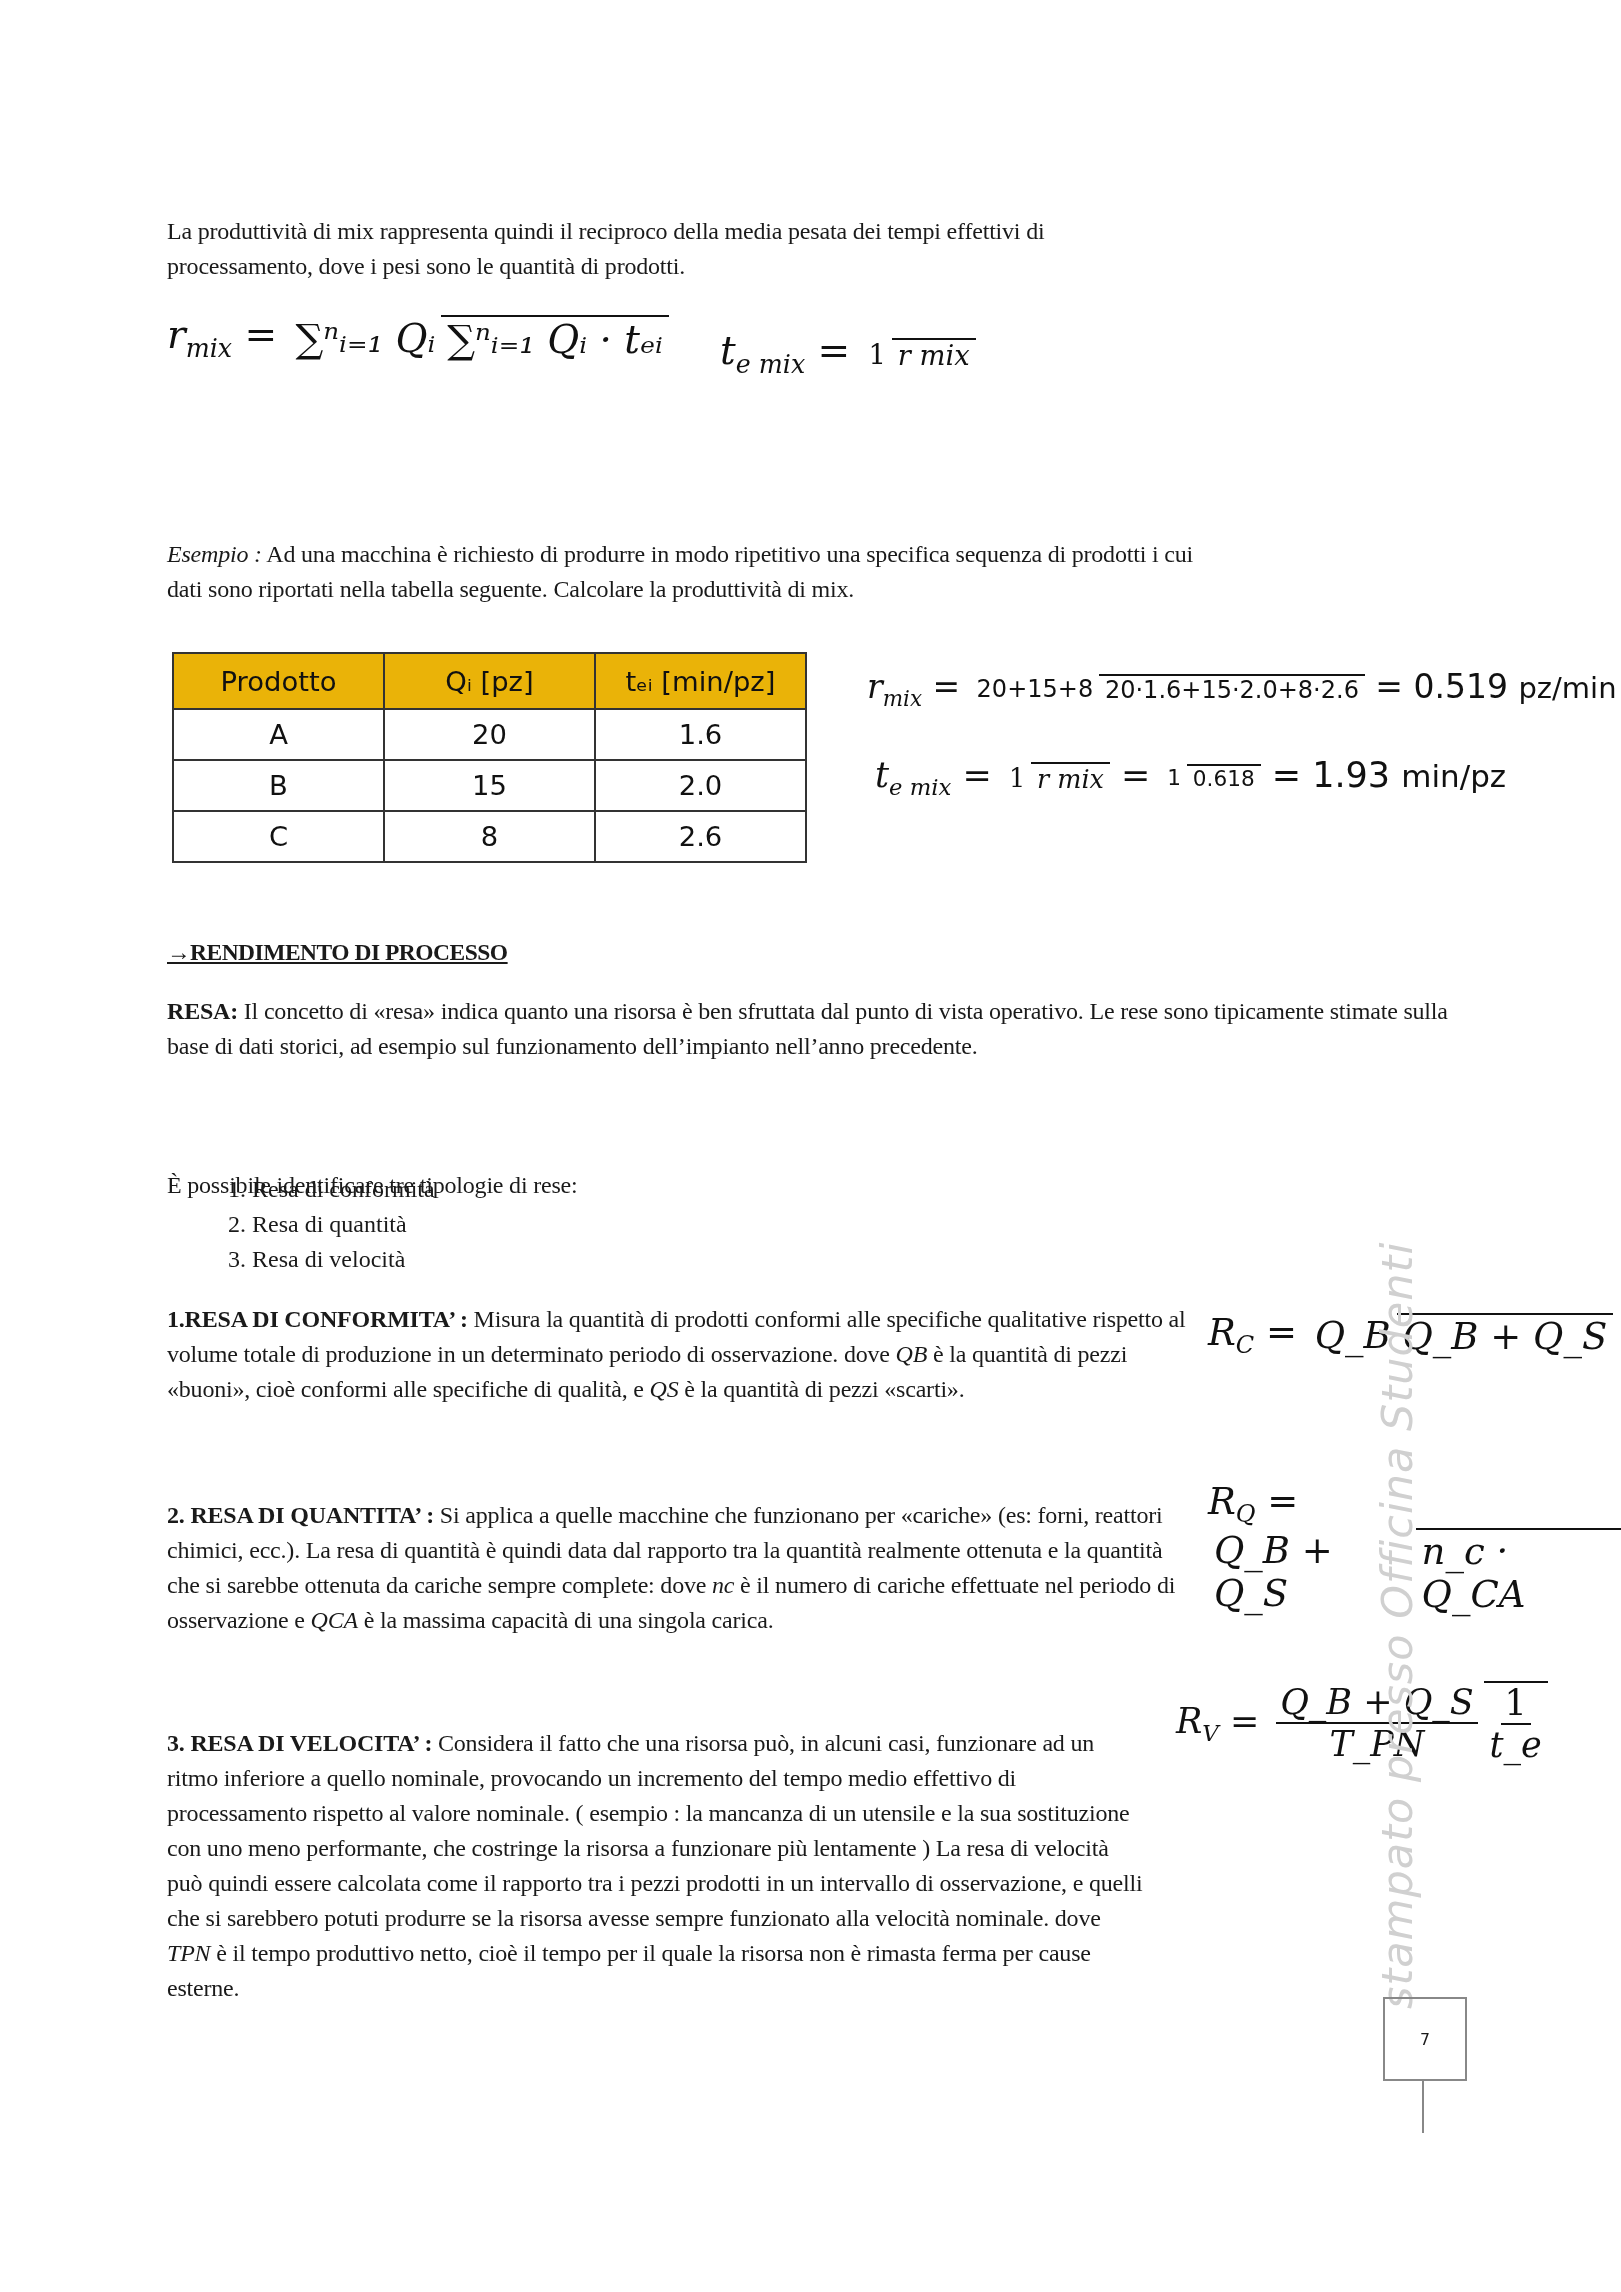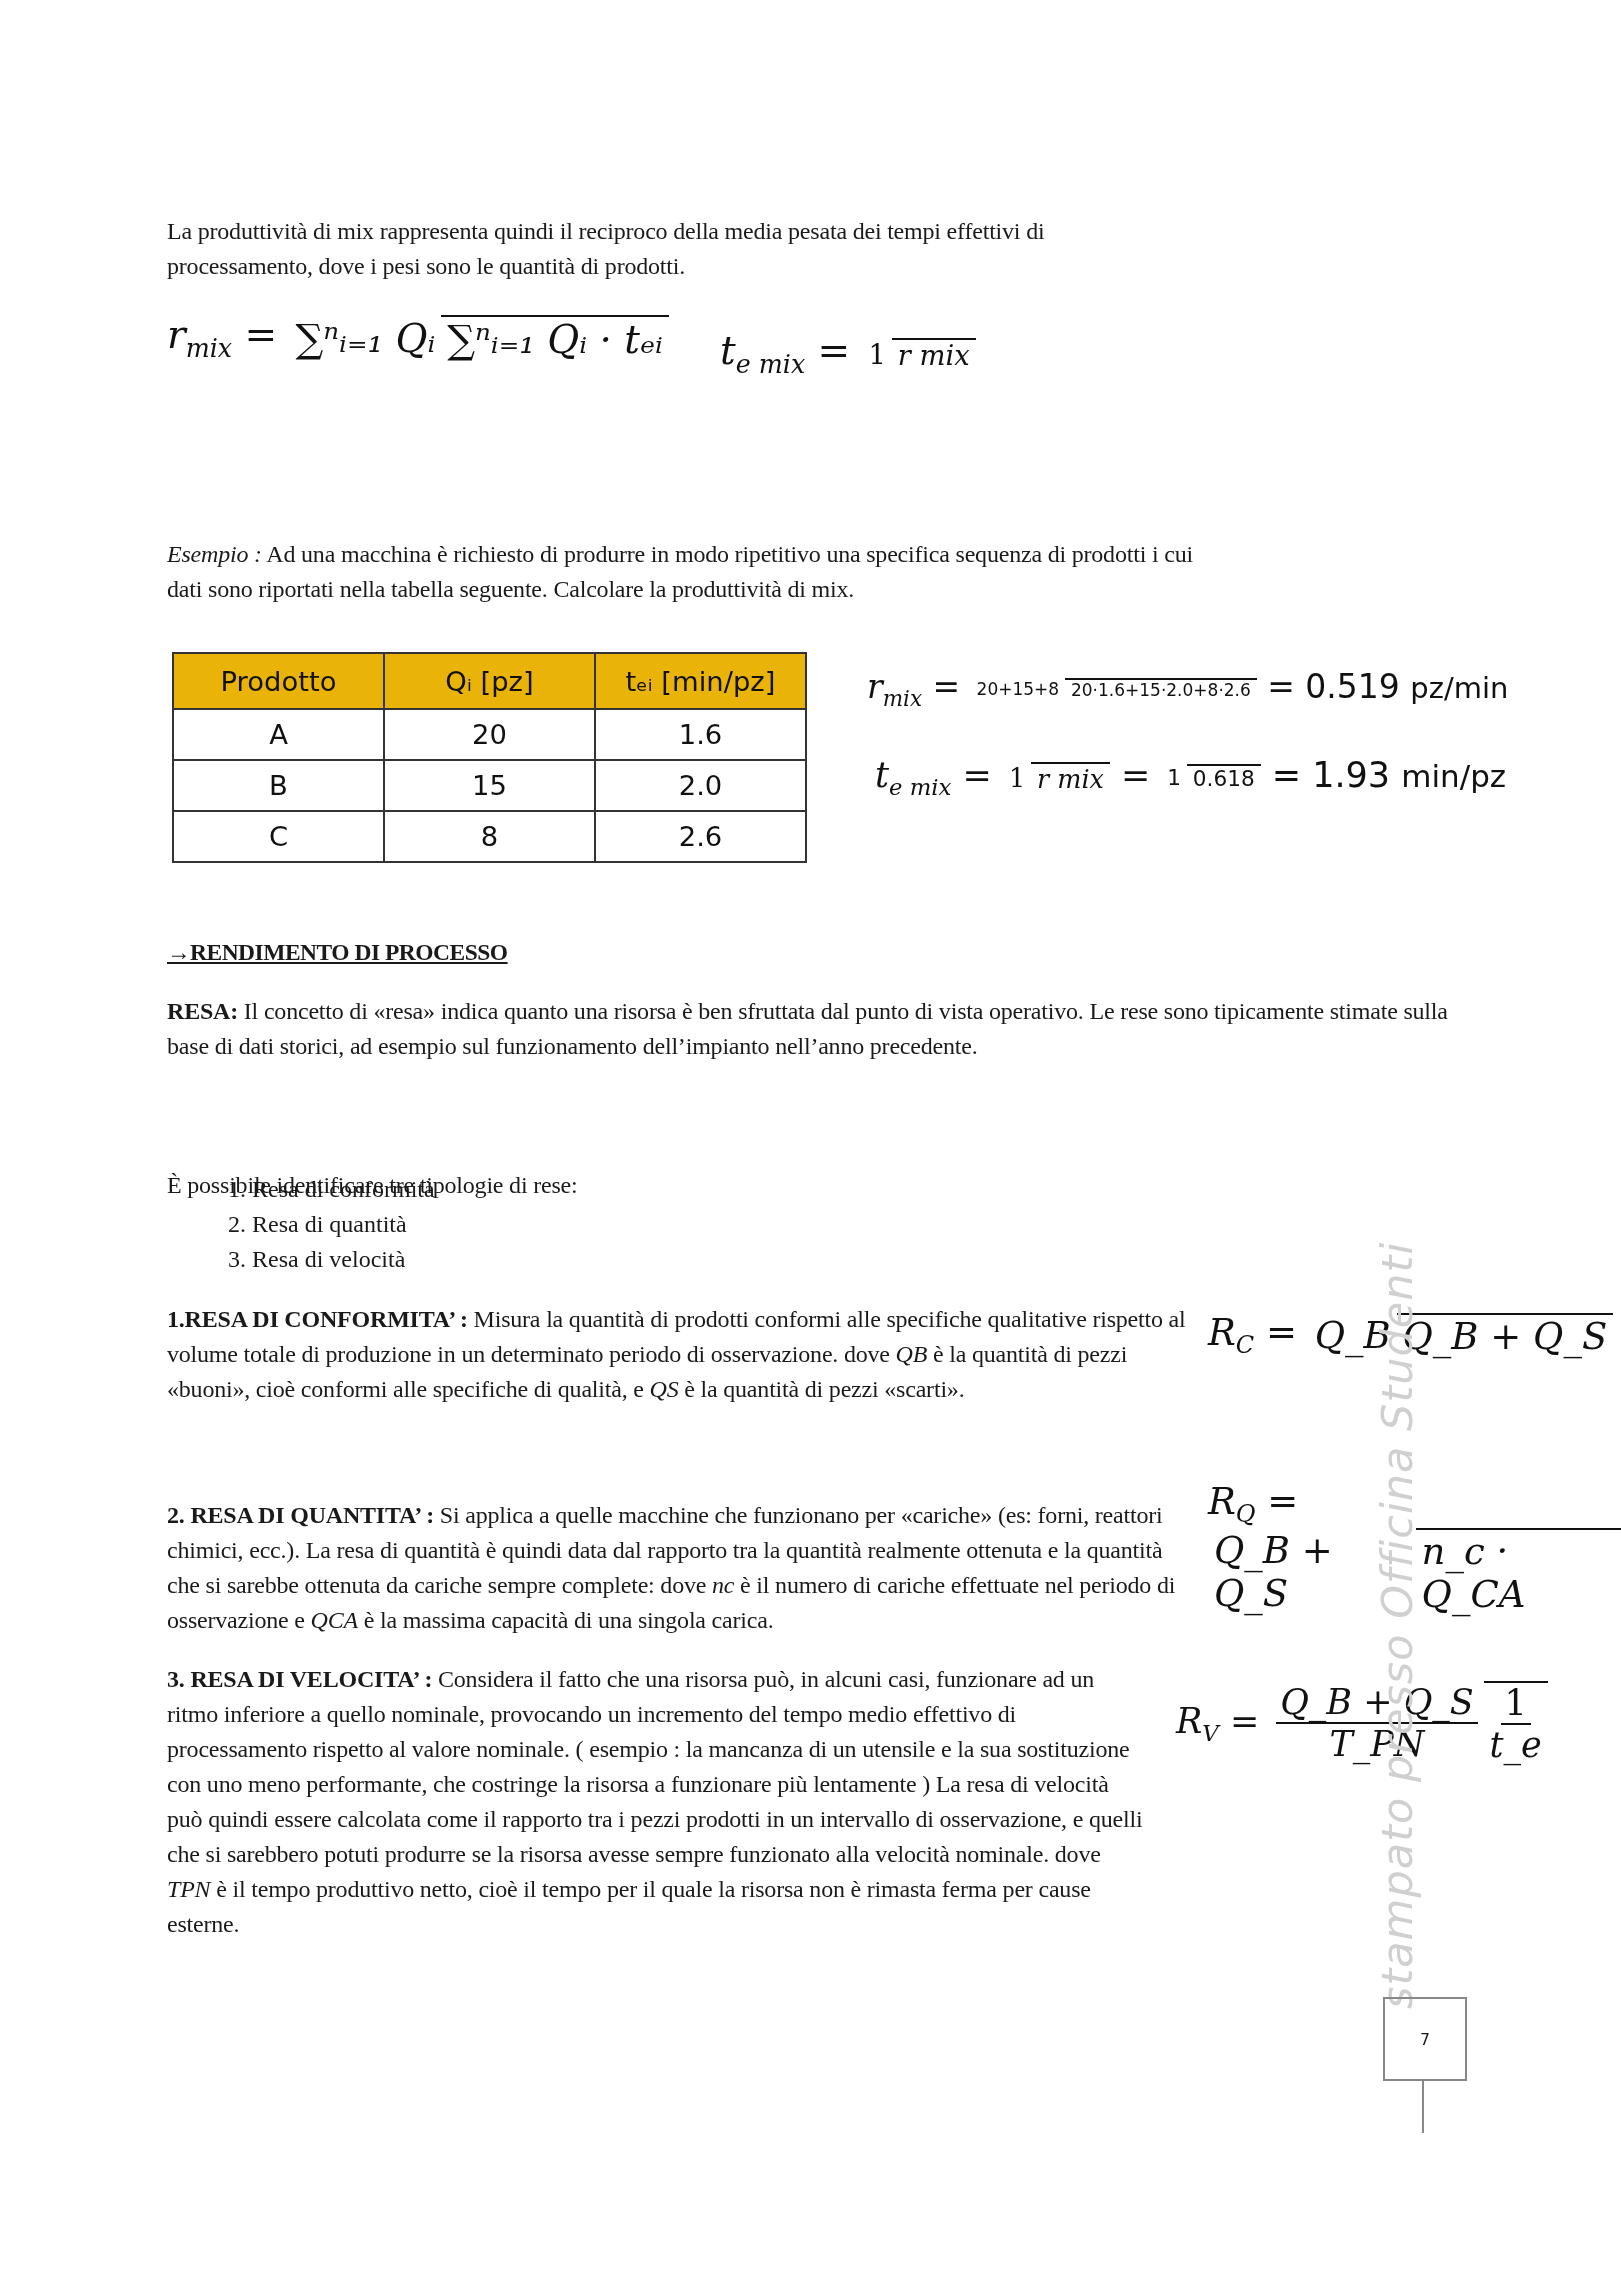--- a/index.html
+++ b/index.html
@@ -84,21 +84,21 @@
   <tr>
     <td>C</td>
     <td>8</td>
     <td>2.6</td>
   </tr>
 </tbody>
   </table>
 
 <div class="math" style="left:867px; top:667px; font-size:33px;">
   <span>r</span><sub>mix</sub><span class="up"> = </span>
-  <span class="frac sans" style="font-size:17px;">
+  <span class="frac sans" style="font-size:24px;">
     <span class="num">20+15+8</span>
     <span class="den" style="border-top-width:2px;">20·1.6+15·2.0+8·2.6</span>
   </span>
   <span class="sans">= 0.519</span>
   <span class="sans" style="font-size:29px;">pz/min</span>
 </div>
 <div class="math" style="left:875px; top:755px; font-size:35px;">
   <span>t</span><sub>e mix</sub><span class="up"> = </span>
   <span class="frac" style="font-size:25.5px;">
     <span class="num up">1</span>
@@ -144,21 +144,21 @@
   <b>2. RESA DI QUANTITA’ :</b><span> Si applica a quelle macchine che funzionano per «cariche» (es: forni, reattori chimici, ecc.). La resa di quantità è quindi data dal rapporto tra la quantità realmente ottenuta e la quantità che si sarebbe ottenuta da cariche sempre complete: dove </span><i>nc</i><span> è il numero di cariche effettuate nel periodo di osservazione e </span><i>QCA</i><span> è la massima capacità di una singola carica.</span>
 </div>
 <div class="math" style="left:1208px; top:1480px; font-size:37px;">
   <span>R</span><sub>Q</sub><span class="up"> = </span>
   <span class="frac">
     <span class="num">Q_B + Q_S</span>
     <span class="den">n_c · Q_CA</span>
   </span>
 </div>
 
-<div class="txt" style="top:1662px; width:980px;">
+<div class="txt" style="top:1726px; width:980px;">
   <b>3. RESA DI VELOCITA’ :</b><span> Considera il fatto che una risorsa può, in alcuni casi, funzionare ad un ritmo inferiore a quello nominale, provocando un incremento del tempo medio effettivo di processamento rispetto al valore nominale.  ( esempio :  la mancanza di un utensile e la sua sostituzione con uno meno performante, che  costringe la risorsa a funzionare più lentamente ) La resa di velocità può quindi essere calcolata come il rapporto tra i pezzi prodotti in un intervallo di osservazione, e quelli che si sarebbero potuti produrre se la risorsa avesse sempre funzionato alla velocità nominale. dove </span><i>TPN</i><span> è il tempo produttivo netto, cioè il tempo per il quale la risorsa non è rimasta ferma per cause esterne.</span>
 </div>
 <div class="math" style="left:1176px; top:1681px; font-size:35px;">
   <span>R</span><sub>V</sub><span class="up"> = </span>
   <span class="frac">
     <span class="num" style="display:flex;flex-direction:column;align-items:center;">
       <span style="border-bottom:2.9px solid #111;padding:0 3.9px;">Q_B + Q_S</span>
       <span>T_PN</span>
     </span>
     <span class="den" style="display:flex;flex-direction:column;align-items:center;">

